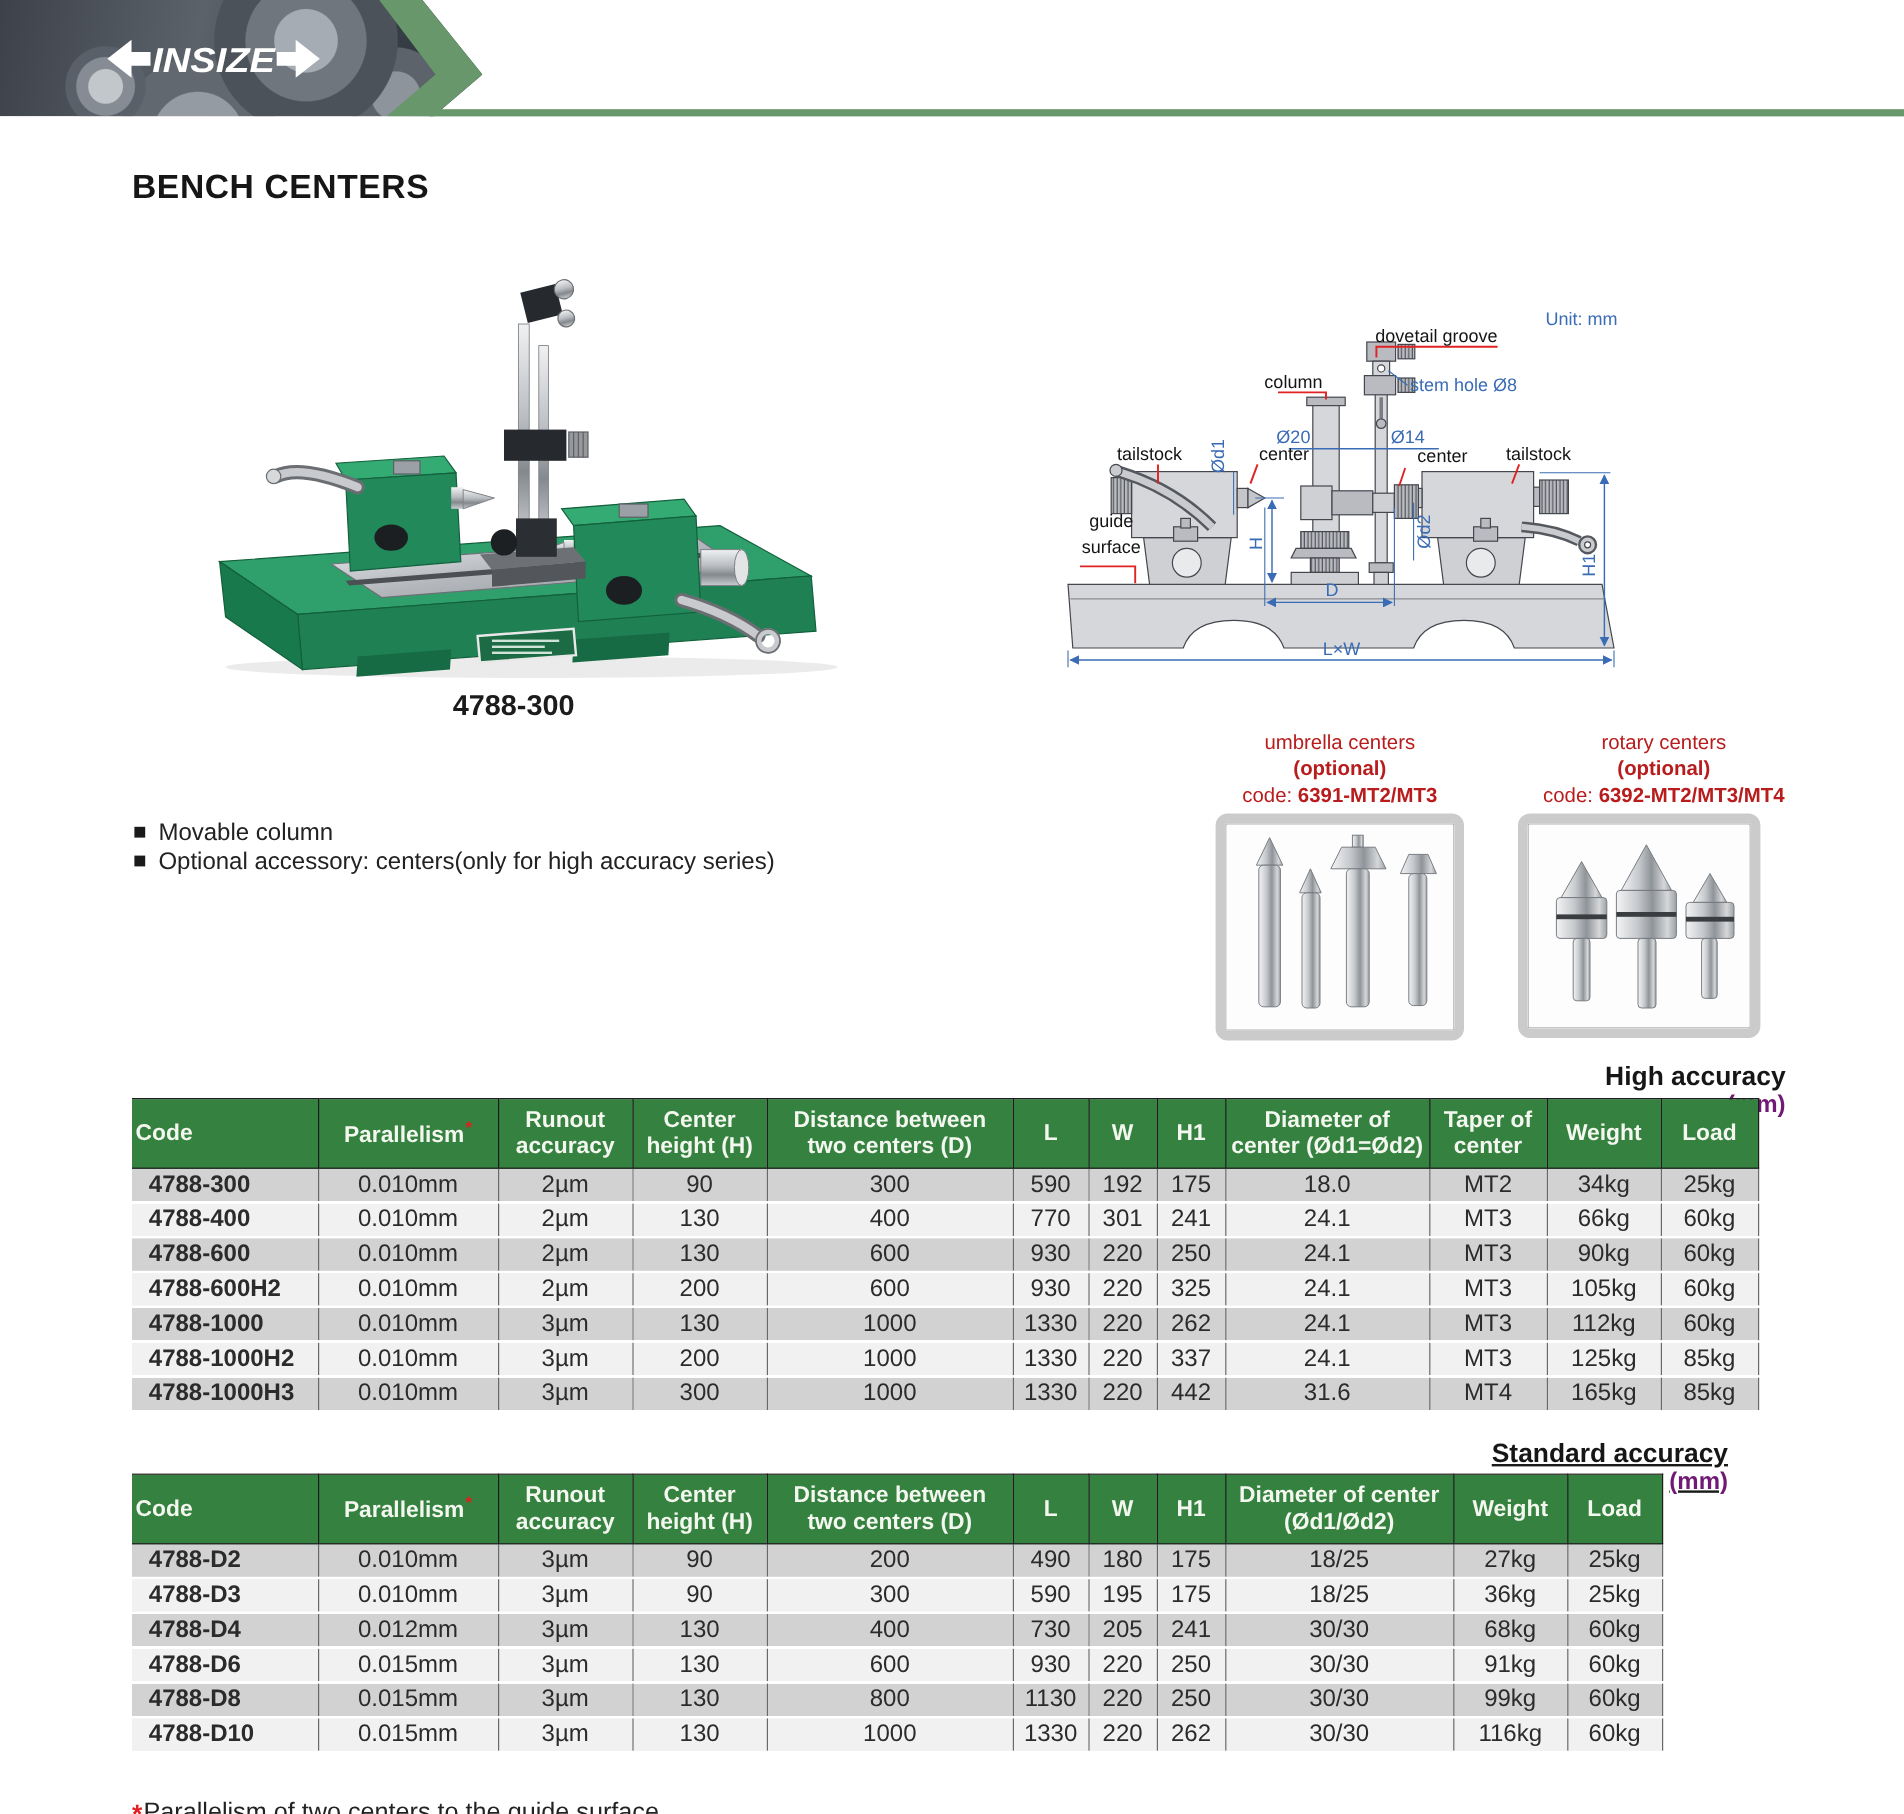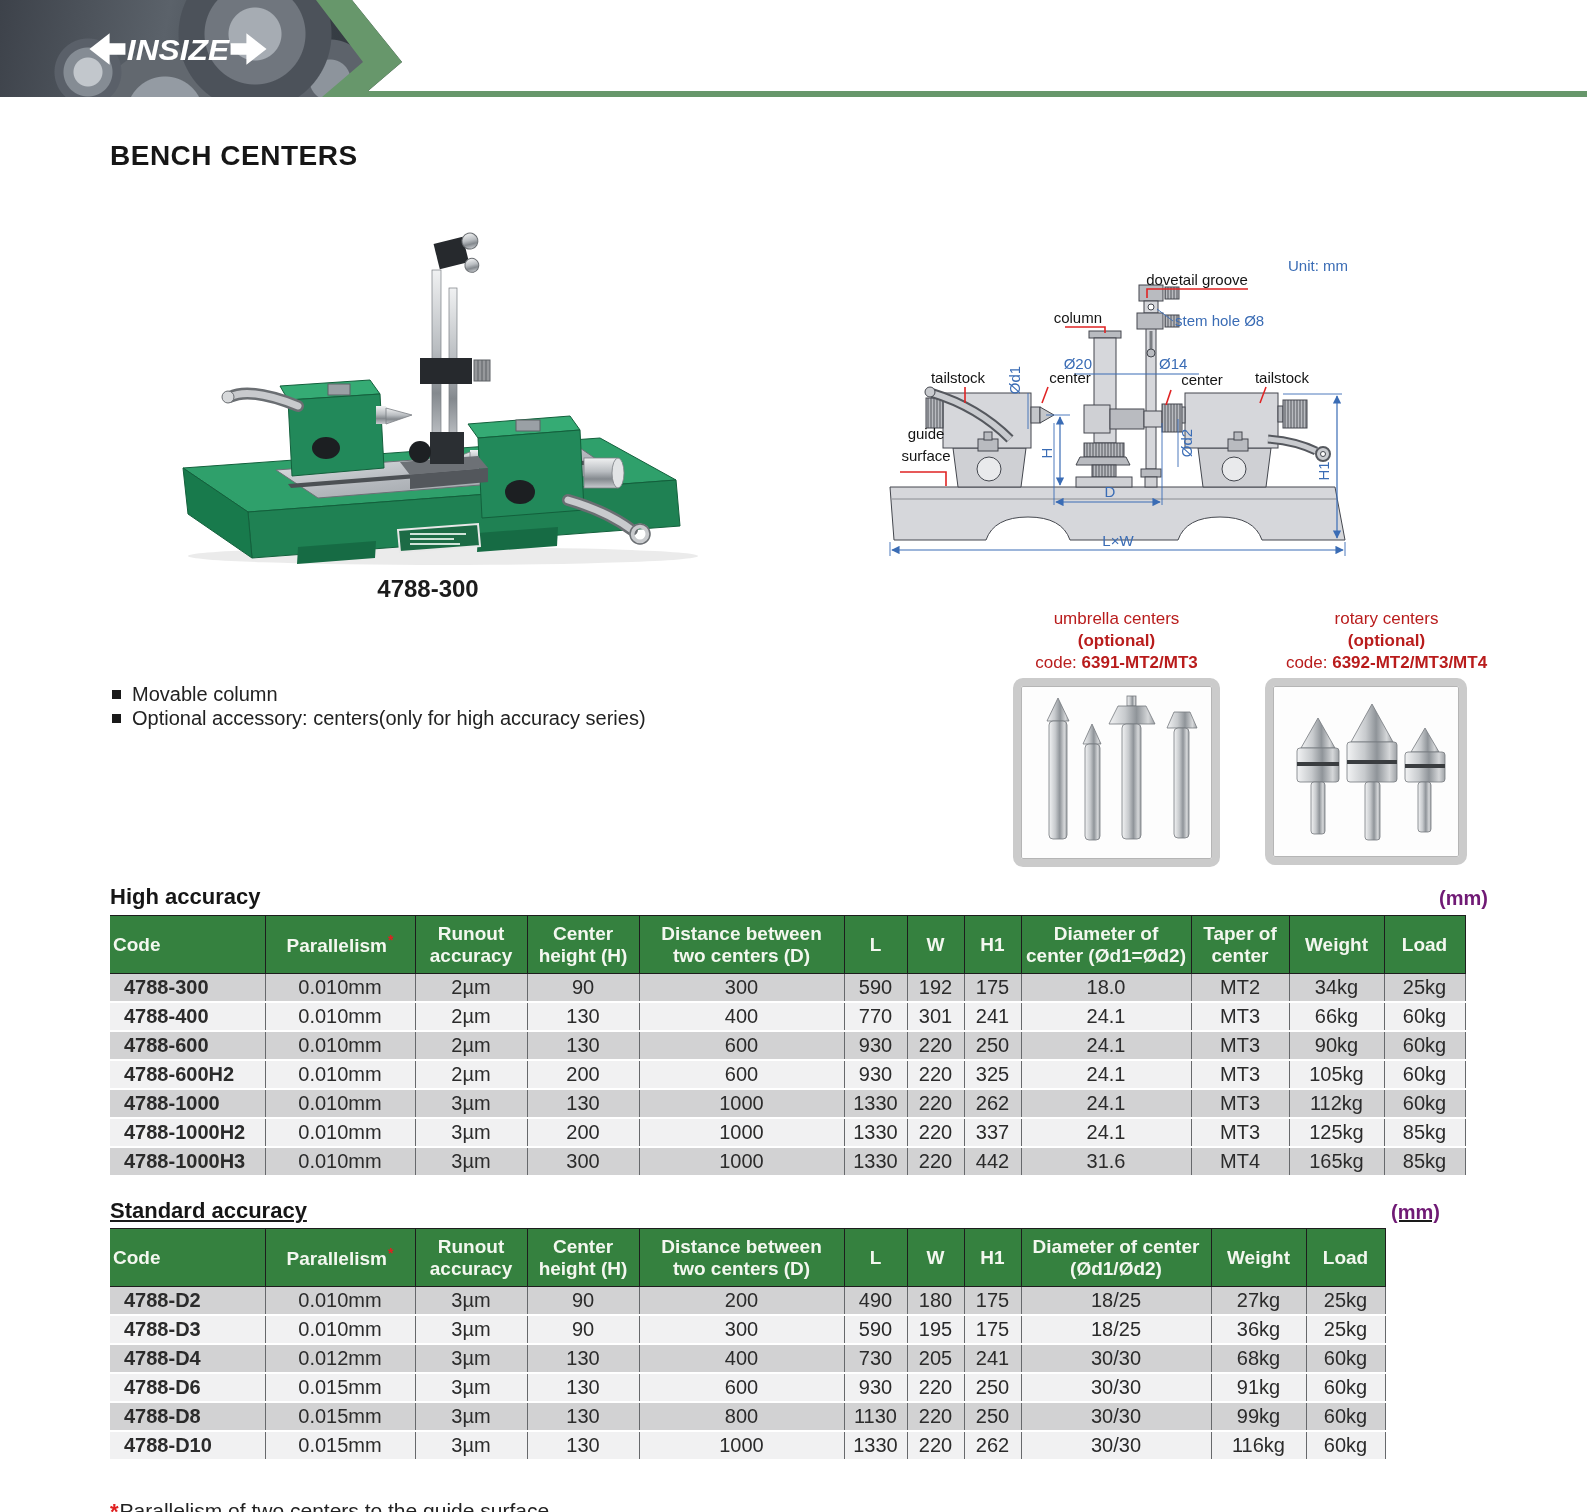--- a/index.html
+++ b/index.html
@@ -34,21 +34,21 @@
   .acc-text{position:absolute;top:608px;text-align:center;font-size:17px;line-height:22px;color:#b91c1c;}
   .acc-text .b{font-weight:bold;}
   .acc-umbrella-text{left:1013px;width:207px;}
   .acc-rotary-text{left:1260px;width:207px;margin-left:23px;}
   .acc-box{position:absolute;border:8px solid #cbcbcb;border-radius:10px;background:#fdfdfd;
            box-shadow:inset 0 0 0 1px #b5b5b5;}
   .acc-box-umbrella{left:1013px;top:678px;width:191px;height:173px;}
   .acc-box-rotary{left:1265px;top:678px;width:186px;height:171px;}
 
   
-  .sec-row{position:absolute;display:flex;justify-content:space-between;align-items:flex-end;}
+  .sec-row{position:absolute;display:flex;justify-content:space-between;align-items:flex-end;flex-direction:column;}
   .sec-title{font-size:22px;font-weight:bold;color:#161616;}
   .sec-unit{font-size:20px;font-weight:bold;color:#701a75;}
   .sec-high{left:110px;top:884px;width:1378px;}
   .sec-std{left:110px;top:1198px;width:1330px;text-decoration:underline;}
 
   
   table.spec{position:absolute;border-collapse:collapse;table-layout:fixed;}
   table.spec.high{left:110px;top:915px;width:1355px;}
   table.spec.std{left:110px;top:1228px;width:1275px;}
   table.spec th{background:#35813f;color:#f3f7ef;font-size:19px;font-weight:bold;line-height:1.12;

